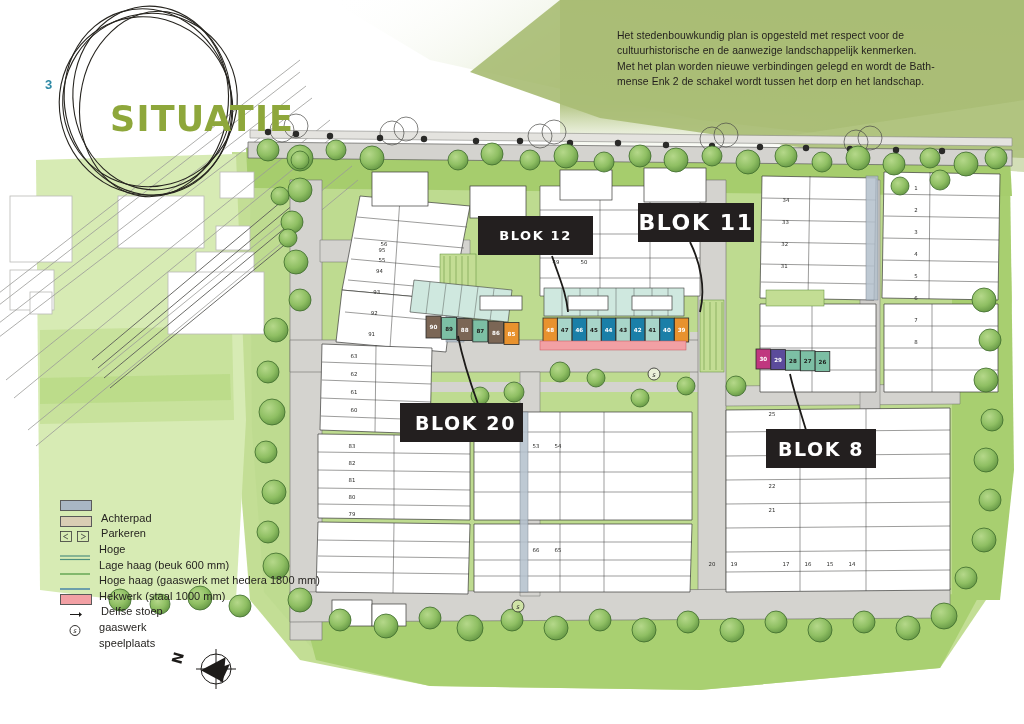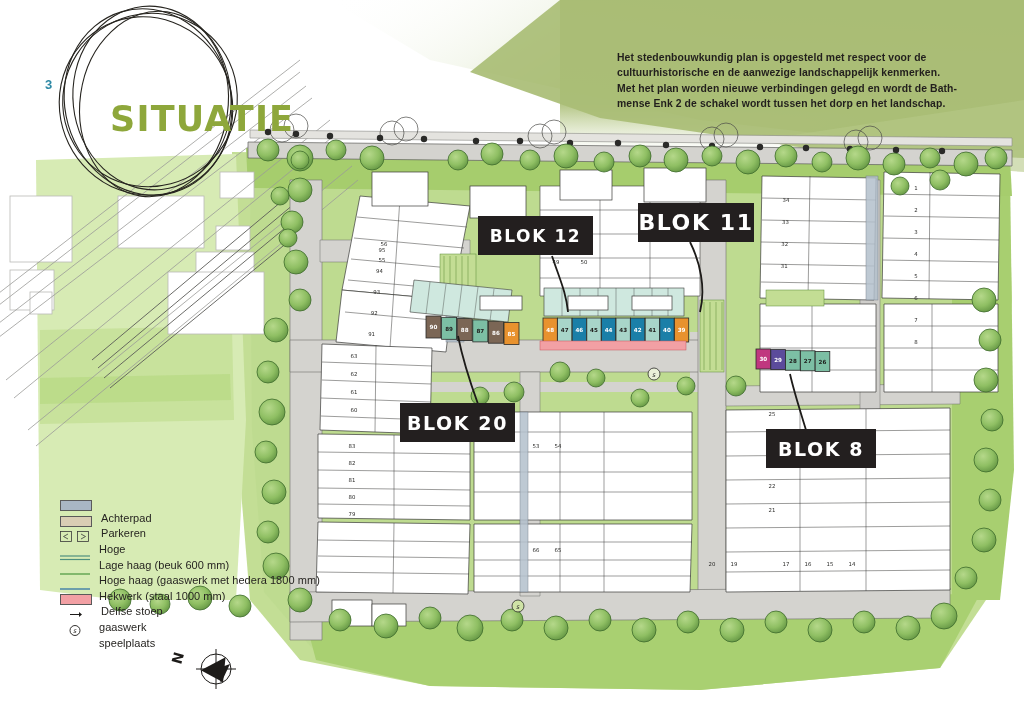--- a/index.html
+++ b/index.html
@@ -6,23 +6,22 @@
   body{
     width:1024px;height:724px;
     background:#ffffff;
     font-family:"Liberation Sans", sans-serif;
     overflow:hidden;
     position:relative;
   }
   #stage{position:absolute;inset:0;width:1024px;height:724px;overflow:hidden;background:#fff;}
   .hdr-text{
     position:absolute;left:617px;top:28px;width:350px;
-    font-size:10.4px;font-weight:bold;line-height:15.4px;color:#221f1d;
+    font-size:10.4px;font-weight:normal;line-height:15.4px;color:#221f1d;
     letter-spacing:0.1px;
-    margin-top:22px;
   }
   .hdr-text div{white-space:nowrap;}
 
   
   .page-num{
     position:absolute;left:45px;top:77px;
     font-size:13px;font-weight:bold;color:#2e89a5;
   }
   .situatie{
     position:absolute;left:110px;top:99px;
@@ -30,23 +29,23 @@
     letter-spacing:1.2px;font-family:"DejaVu Sans", sans-serif;
   }
 
   
   .blok-tag{
     position:absolute;background:#231f1f;color:#ffffff;
     font-family:"DejaVu Sans", sans-serif;font-weight:bold;
     display:flex;align-items:center;justify-content:center;
     letter-spacing:1.6px;
   }
-  #tag12{left:478px;top:216px;width:115px;height:39px;font-size:17px;}
+  #tag12{left:478px;top:216px;width:115px;height:39px;font-size:13px;}
   #tag11{left:638px;top:203px;width:116px;height:39px;font-size:22px;}
-  #tag20{left:400px;top:403px;width:115px;height:39px;font-size:19px;}
+  #tag20{left:400px;top:403px;width:115px;height:39px;font-size:19px;padding-left:8px;}
   #tag8 {left:766px;top:429px;width:110px;height:39px;font-size:19px;}
 
   
   .legend{position:absolute;left:60px;top:498px;width:240px;}
   .lg-row{display:flex;align-items:center;height:15.6px;}
   .lg-sw{width:30px;height:9px;border:0.8px solid #5a5a5a;margin-right:9px;flex:0 0 30px;}
   .lg-line{width:30px;height:9px;margin-right:9px;flex:0 0 30px;position:relative;}
   .lg-lbl{font-size:11px;color:#262421;white-space:nowrap;letter-spacing:0.05px;margin-top:24px;}
   .lg-ic{width:30px;margin-right:9px;flex:0 0 30px;display:flex;align-items:center;justify-content:center;}
 

